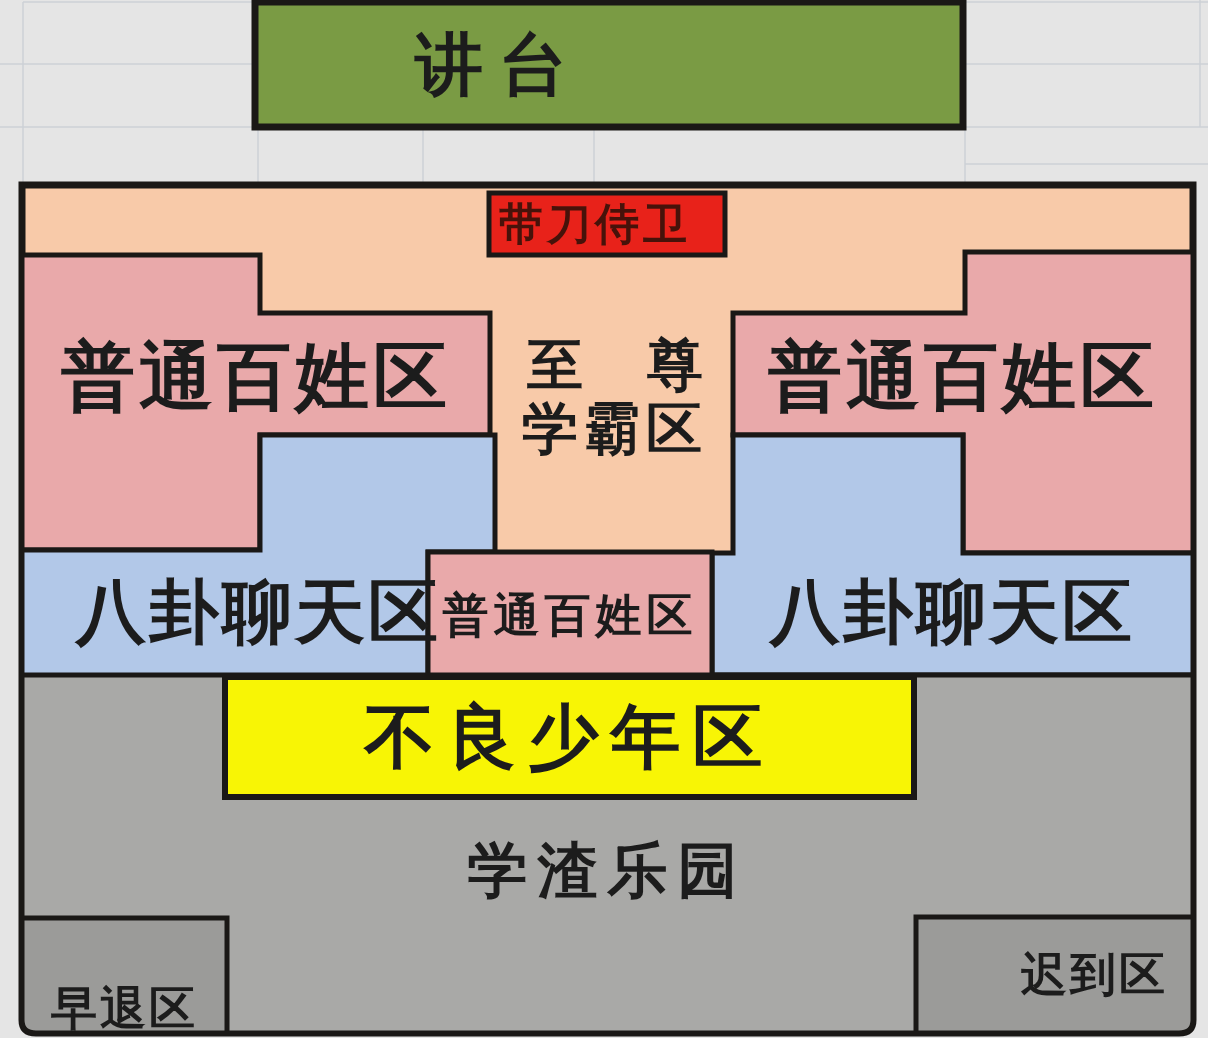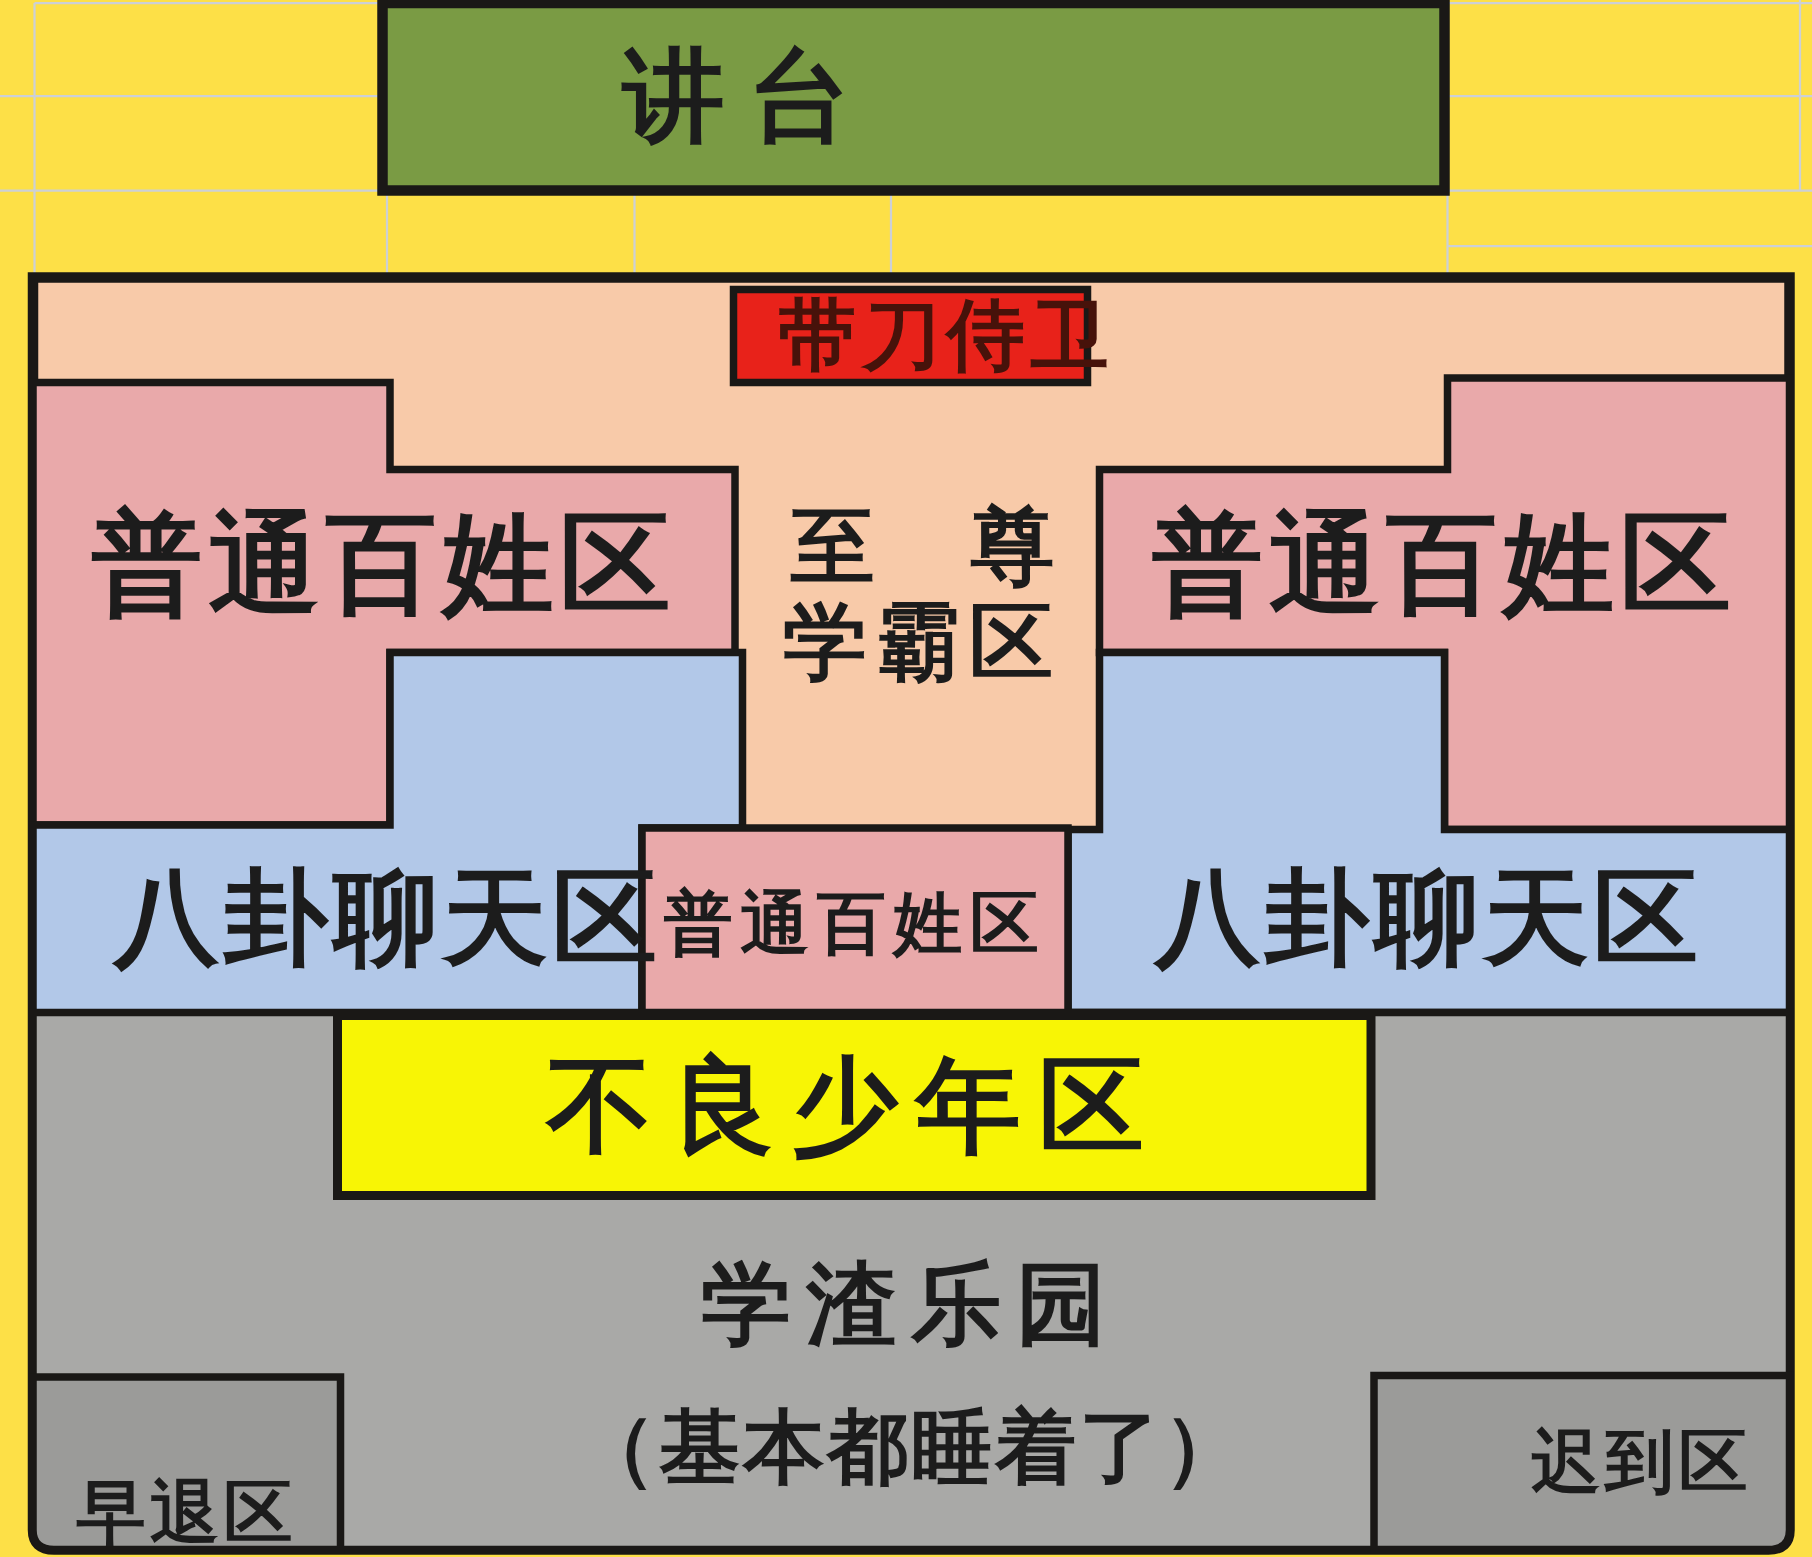--- a/index.html
+++ b/index.html
@@ -1,19 +1,19 @@
 <!DOCTYPE html>
 <html><head>
 <meta charset="utf-8">
 <style>
   html,body{margin:0;padding:0;background:#ffffff;}
   #canvas{
     position:relative;
     width:1208px;height:1038px;
-    background:#fde047;
+    background:#e5e5e5;
     overflow:hidden;
     font-family:"DejaVu Sans","Liberation Sans",sans-serif;
   }
   #zones-svg{position:absolute;left:0;top:0;width:1208px;height:1038px;}
   .label{
     position:absolute;
     display:flex;align-items:center;justify-content:center;
     font-weight:700;color:#1c1c1c;line-height:1;white-space:nowrap;
     box-sizing:border-box;
   }
@@ -60,21 +60,21 @@
 
     <path stroke-width="5" d="M22,918 L227,918 L227,1033 L36,1033 Q22,1033 22,1020 Z" fill="#9b9b99" stroke="#1a1816"></path>
 
     <path stroke-width="5" d="M916,917 L1193,917 L1193,1020 Q1193,1033 1179,1033 L916,1033 Z" fill="#9b9b99" stroke="#1a1816"></path>
 
     <rect x="489" y="193" width="236" height="62" stroke-width="5" fill="#e8221a" stroke="#1a1816"></rect>
   </svg>
 
   <div class="label" style="left:255px;top:2px;width:708px;height:125px;font-size:68px;letter-spacing:16px;padding-right:220px;">讲台</div>
 
-  <div class="label guard" style="left:513px;top:193px;width:236px;height:62px;font-size:52px;letter-spacing:4px;">带刀侍卫</div>
+  <div class="label guard" style="left:477px;top:193px;width:236px;height:62px;font-size:44px;letter-spacing:4px;">带刀侍卫</div>
 
   <div class="label" style="left:22px;top:328px;width:468px;height:96px;font-size:74px;letter-spacing:4px;">普通百姓区</div>
 
   <div class="label supreme-row" style="left:497px;top:334px;width:236px;height:62px;font-size:56px;">
     <span>至</span>
     <span>尊</span>
   </div>
 
   <div class="label" style="left:497px;top:398px;width:236px;height:62px;font-size:56px;letter-spacing:6px;">学霸区</div>
 
@@ -83,19 +83,18 @@
   <div class="label" style="left:22px;top:562px;width:473px;height:100px;font-size:70px;letter-spacing:3px;">八卦聊天区</div>
 
   <div class="label" style="left:428px;top:552px;width:284px;height:125px;font-size:46px;letter-spacing:5px;">普通百姓区</div>
 
   <div class="label" style="left:712px;top:562px;width:481px;height:100px;font-size:70px;letter-spacing:3px;">八卦聊天区</div>
 
   <div class="label" style="left:225px;top:677px;width:689px;height:120px;font-size:70px;letter-spacing:12px;">不良少年区</div>
 
   <div class="label" style="left:22px;top:820px;width:1171px;height:100px;font-size:60px;letter-spacing:10px;">学渣乐园</div>
 
-  <div class="label" style="left:22px;top:922px;width:1171px;height:86px;font-size:54px;letter-spacing:2px;">（基本都睡着了）</div>
 
   <div class="label" style="left:22px;top:952px;width:205px;height:112px;font-size:46px;letter-spacing:3px;">早退区</div>
 
   <div class="label" style="left:956px;top:917px;width:277px;height:113px;font-size:46px;letter-spacing:3px;">迟到区</div>
 
 </div>
 
 </body></html>

